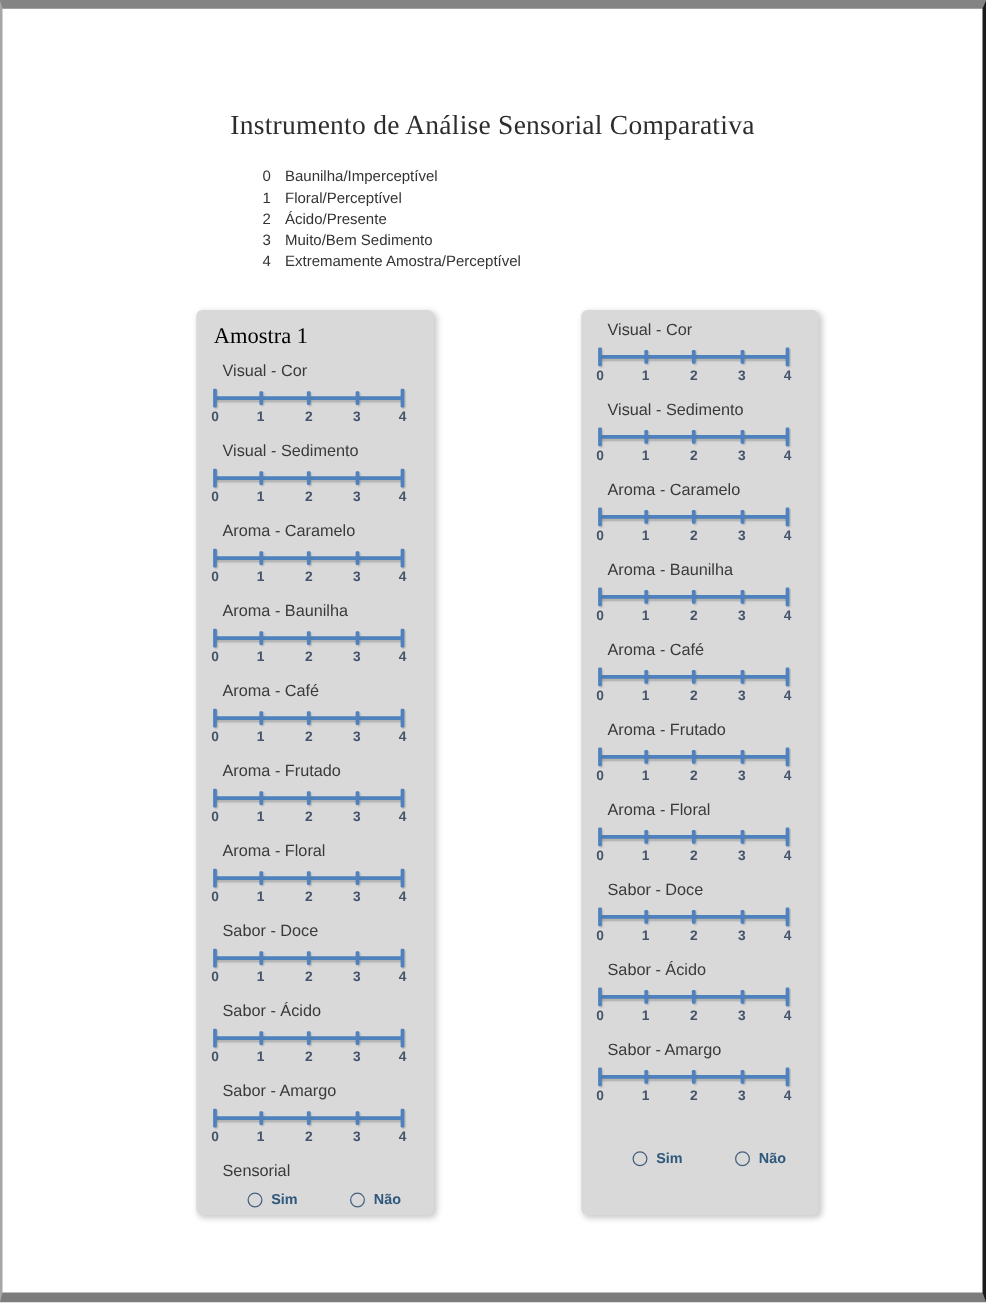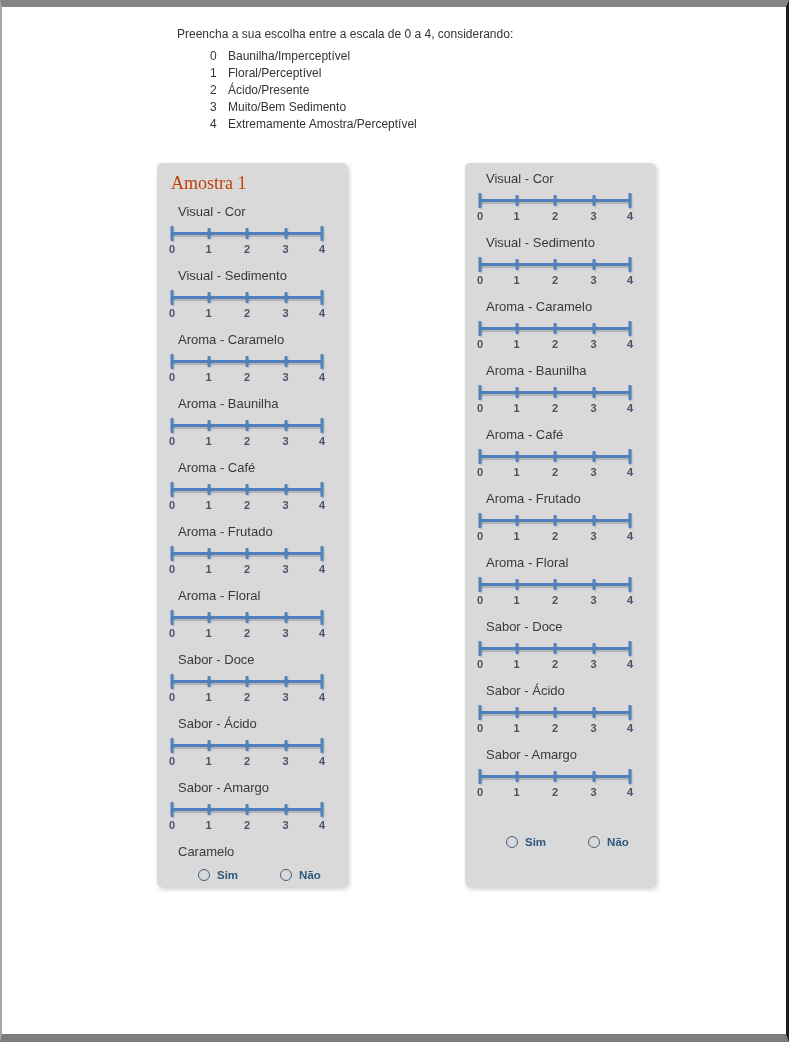--- a/index.html
+++ b/index.html
@@ -40,21 +40,21 @@
   }
   .panel {
     width:190px; height:724px;
     background:#d9d9d9;
     border-radius:5px;
     box-shadow:2px 2px 5px rgba(0,0,0,0.22);
     padding:8px 12px 0 12px;
   }
   .panel-title {
     font-family:"Liberation Serif", serif;
-    font-size:18px; color:#c2410c;
+    font-size:18px; color:#000000;
     margin:2px 0 10px 2px;
   }
   .rows { }
   .row { margin-bottom:10px; }
   .row-label {
     font-size:13px; color:#3a3a3a;
     margin:0 0 6px 9px; line-height:15px;
     white-space:nowrap;
   }
   .scale {
@@ -90,23 +90,23 @@
   }
   .radio-label {
     font-size:11.5px; font-weight:700; color:#2e587c; margin-left:7px;
   }
 </style>
 </head>
 <body>
 
 <div class="page">
 
+  <h1 class="doc-title">Instrumento de Análise Sensorial Comparativa</h1>
 
   <div class="instructions">
-    <div class="instructions-heading">Preencha a sua escolha entre a escala de 0 a 4, considerando:</div>
     <div class="legend" id="legend">
         <div class="legend-row">
     <span class="legend-num">0</span>
     <span class="legend-text">Baunilha/Imperceptível</span>
   </div>
         <div class="legend-row">
     <span class="legend-num">1</span>
     <span class="legend-text">Floral/Perceptível</span>
   </div>
         <div class="legend-row">
@@ -282,21 +282,21 @@
               <span class="tick-num" style="left: calc(25% + 0px);">1</span>
               <div class="tick inner" style="left: calc(50% + 0px);"></div>
               <span class="tick-num" style="left: calc(50% + 0px);">2</span>
               <div class="tick inner" style="left: calc(75% + 0px);"></div>
               <span class="tick-num" style="left: calc(75% + 0px);">3</span>
               <div class="tick end" style="left: calc(100% - 2px);"></div>
               <span class="tick-num" style="left: calc(100% - 2px);">4</span>
             </div>
   </div>
         </div>
-    <div class="buy-label">Caramelo</div>
+    <div class="buy-label">Sensorial</div>
     <div class="buy-options">
           <span class="buy-option">
     <span class="radio-circle"></span>
     <span class="radio-label">Sim</span>
   </span>
           <span class="buy-option">
     <span class="radio-circle"></span>
     <span class="radio-label">Não</span>
   </span>
         </div>

